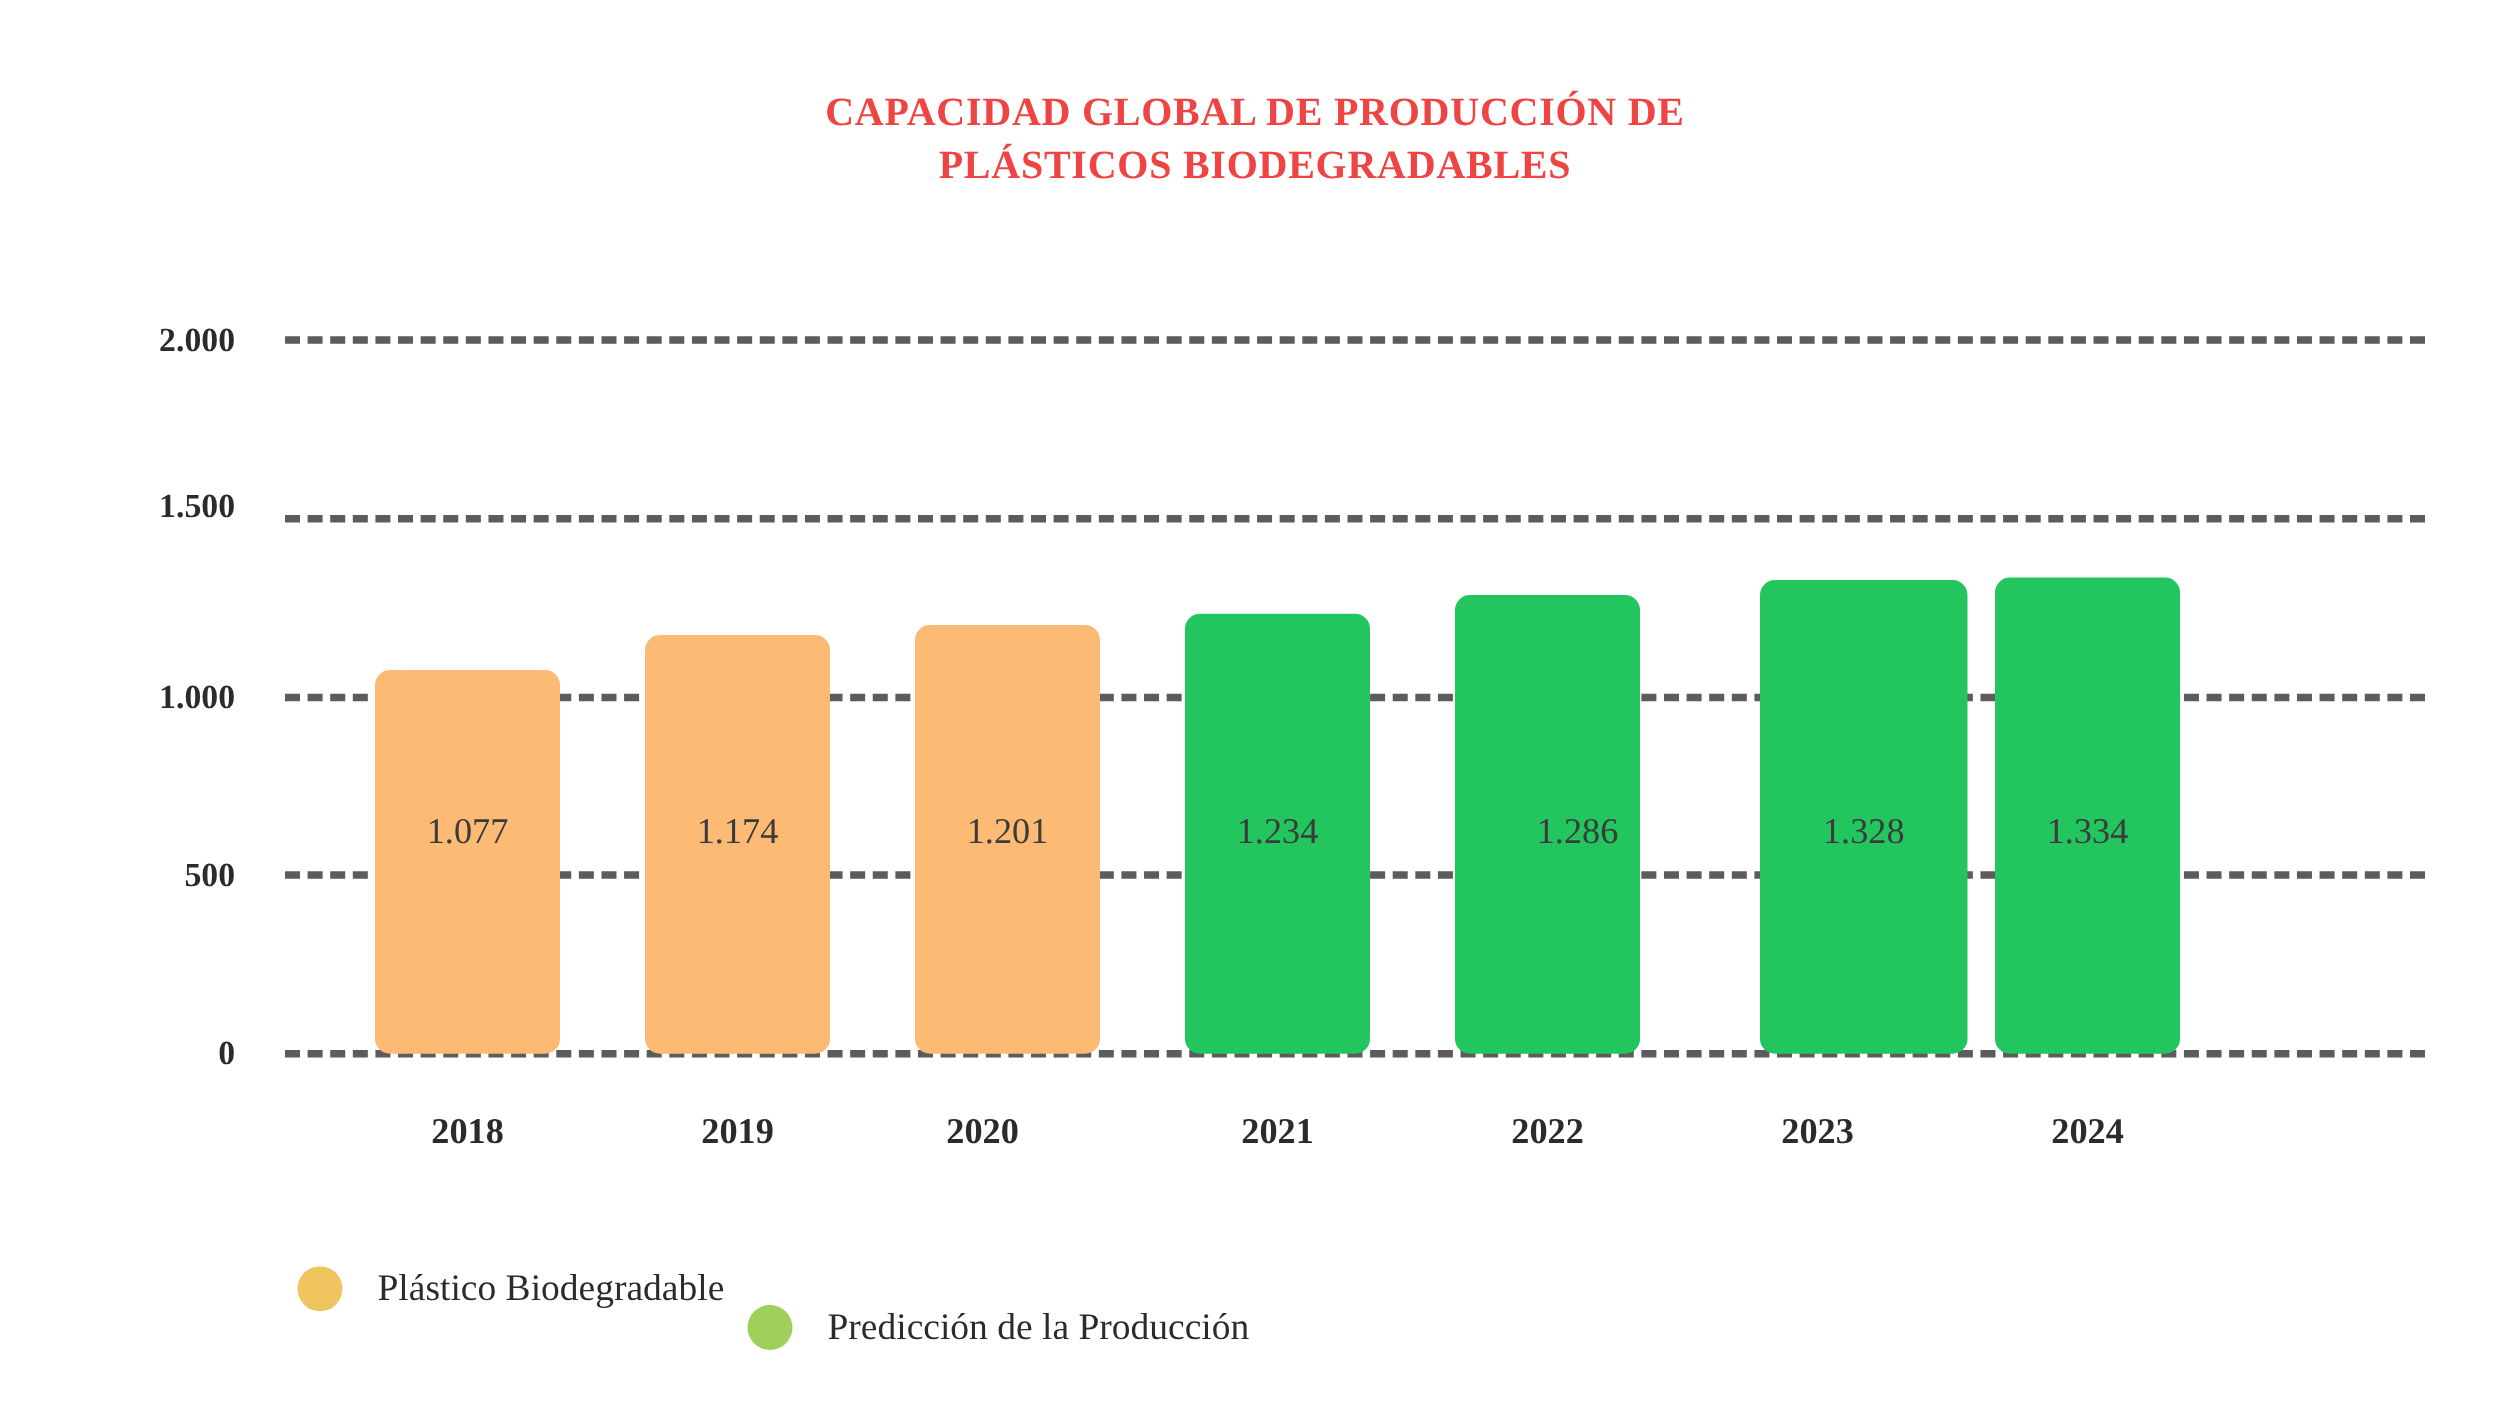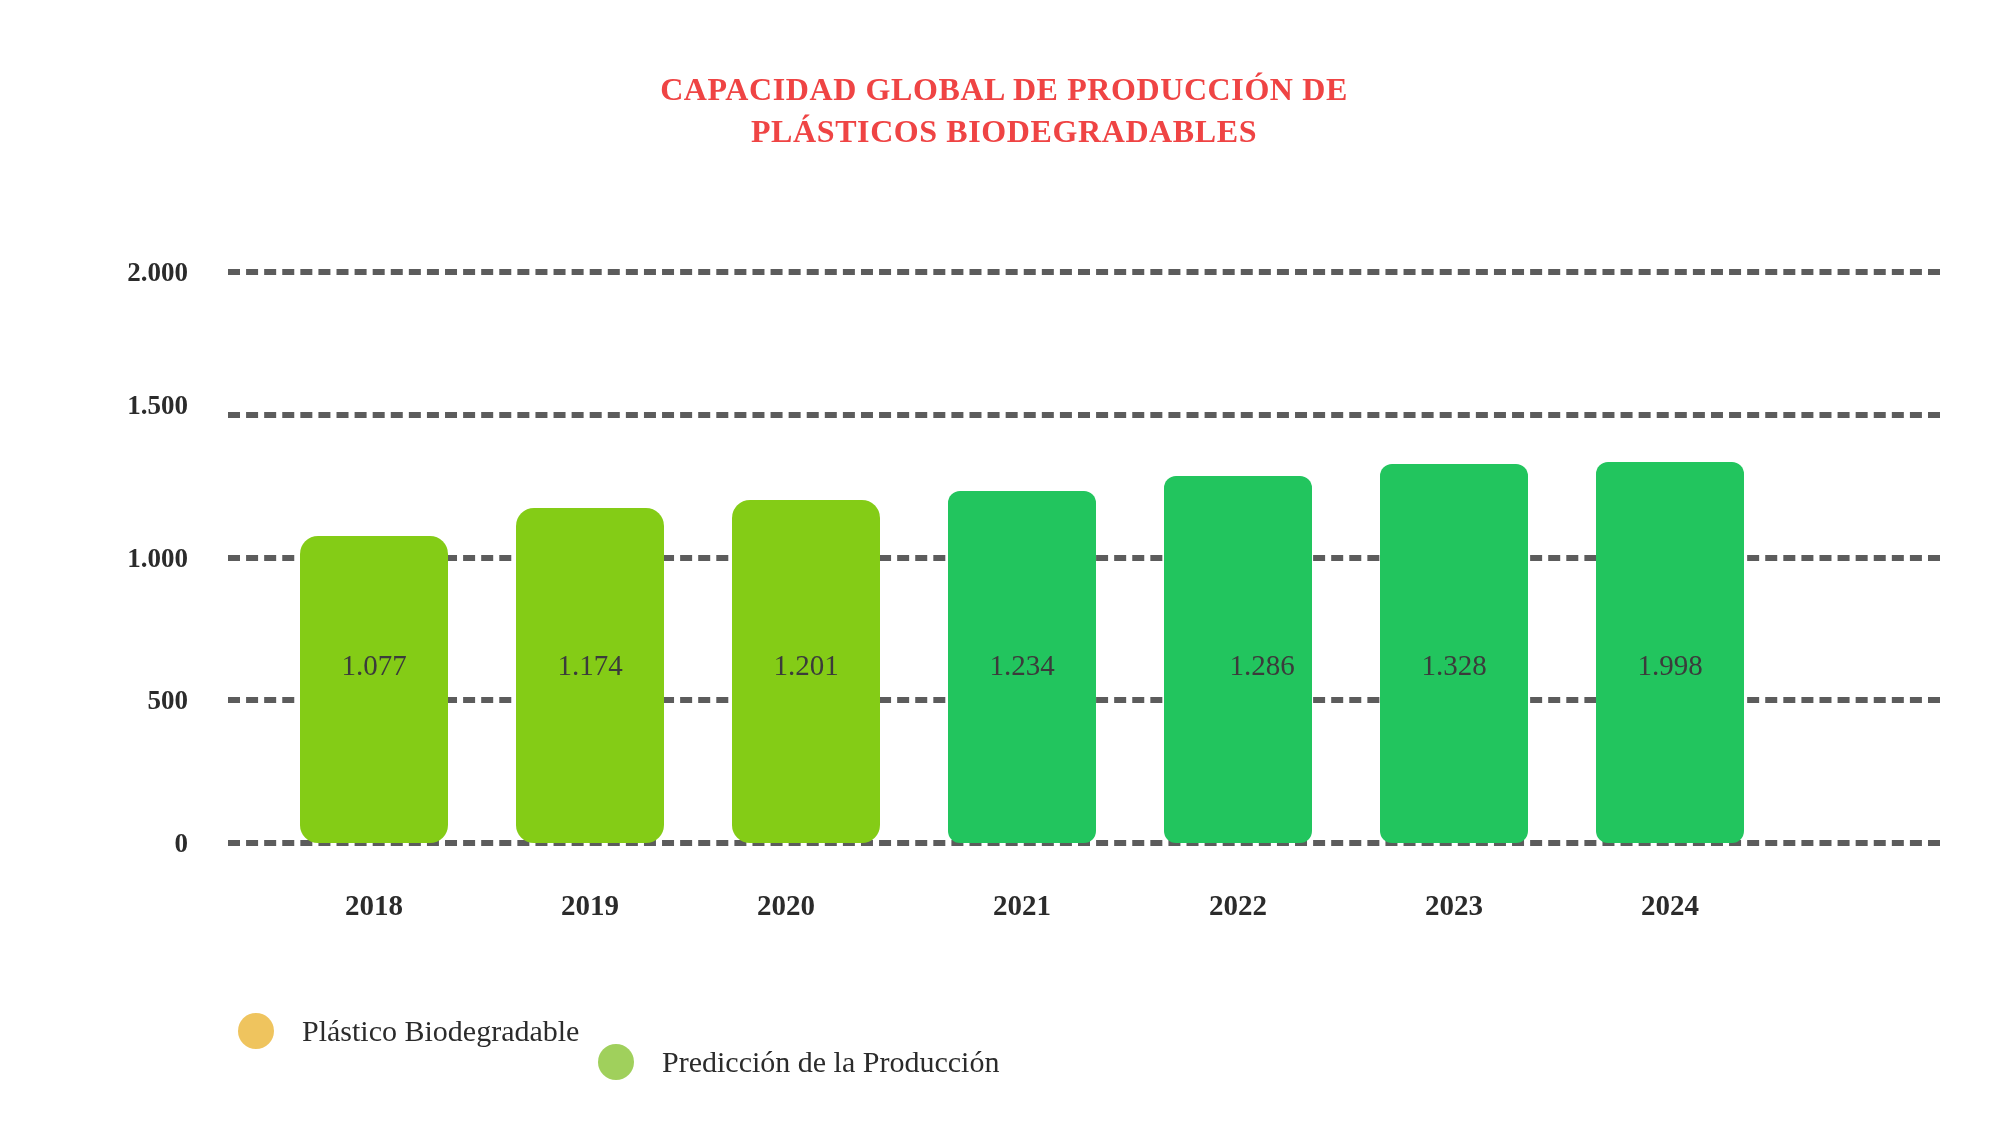--- a/index.html
+++ b/index.html
@@ -71,21 +71,21 @@
     transform: translateY(-50%);
   }
 
   
   .bar {
     position: absolute;
     bottom: 0;
     border-radius: 12px;
     box-sizing: border-box;
   }
-  .bar.orange { background: #84cc16; border-radius: 18px; }
+  .bar.orange { background: #fdba74; }
   .bar.green  { background: #22c55e; }
 
   .bar-value {
     position: absolute;
     left: 0;
     width: 100%;
     text-align: center;
     color: #3b3b3b;
     font-family: "Liberation Serif", "DejaVu Serif", serif;
     font-size: 29px;
@@ -168,25 +168,25 @@
         </div>
         <div class="bar orange" style="left: 504px; width: 148px; height: 342.885px;">
           <div class="bar-value" style="top: 150.886px;">1.201</div>
         </div>
         <div class="bar green" style="left: 720px; width: 148px; height: 352.307px;">
           <div class="bar-value" style="top: 160.307px;">1.234</div>
         </div>
         <div class="bar green" style="left: 936px; width: 148px; height: 367.153px;">
           <div class="bar-value" style="top: 175.153px; padding-left: 24px;">1.286</div>
         </div>
-        <div class="bar green" style="left: 1152px; width: 148px; height: 379.144px;">
+        <div class="bar green" style="left: 1180px; width: 166px; height: 379.144px;">
           <div class="bar-value" style="top: 187.144px;">1.328</div>
         </div>
         <div class="bar green" style="left: 1368px; width: 148px; height: 380.857px;">
-          <div class="bar-value" style="top: 188.857px;">1.998</div>
+          <div class="bar-value" style="top: 188.857px;">1.334</div>
         </div>
       </div>
   </div>
 
   <div id="xtick-layer">
       <div class="xtick" style="left: 300px; width: 148px;">2018</div>
       <div class="xtick" style="left: 516px; width: 148px;">2019</div>
       <div class="xtick" style="left: 712px; width: 148px;">2020</div>
       <div class="xtick" style="left: 948px; width: 148px;">2021</div>
       <div class="xtick" style="left: 1164px; width: 148px;">2022</div>

